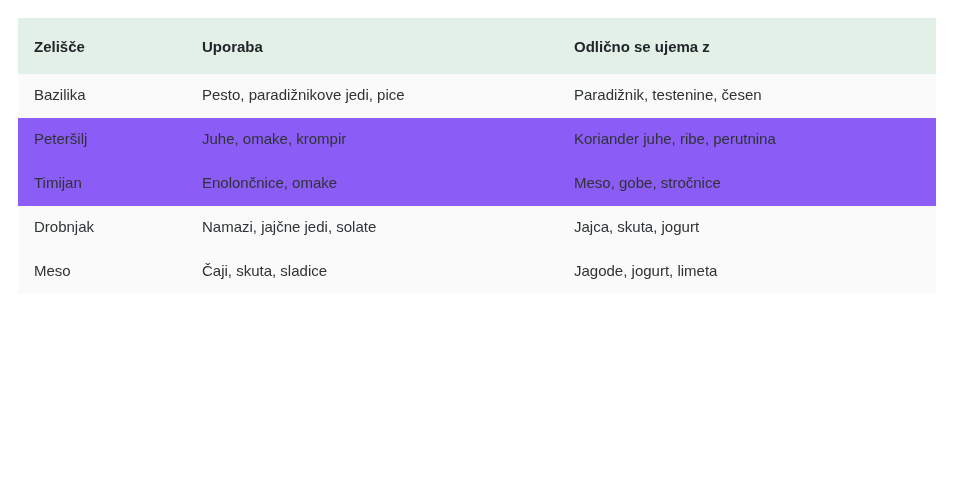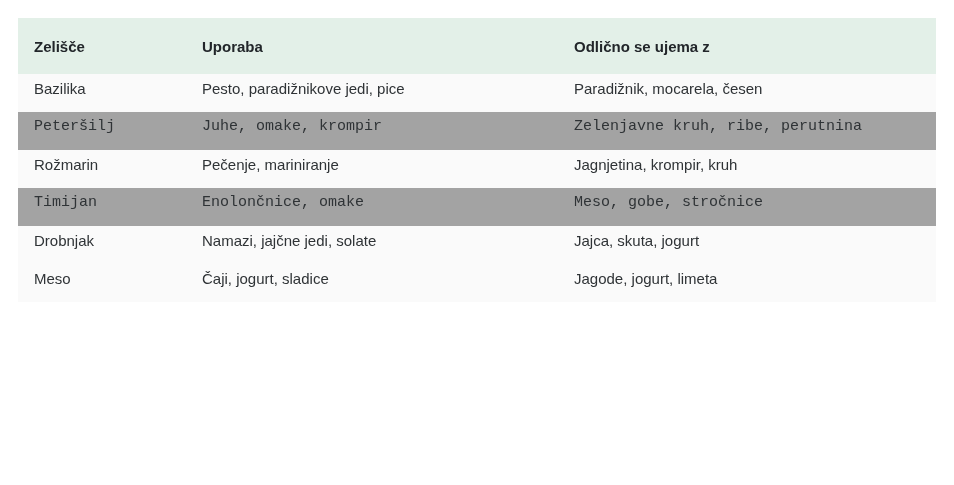--- a/index.html
+++ b/index.html
@@ -36,32 +36,32 @@
     text-align: left;
     font-weight: bold;
     font-size: 15px;
     color: #22262a;
     padding: 16px 10px 16px 16px;
     height: 24px;
     vertical-align: middle;
     border: none;
   }
   tbody td {
-    padding: 4px 10px 14px 16px;
+    padding: 10px 10px 14px 16px;
     vertical-align: middle;
     border: none;
     color: #2f3336;
     font-size: 15px;
     height: 20px;
     white-space: nowrap;
     overflow: hidden;
     text-overflow: ellipsis;
   }
   tbody tr.odd td  { background: #fafafa; }
-  tbody tr.even td { background: #a3a3a3; font-family: Liberation Mono, monospace; }
+  tbody tr.even td { background: #8b5cf6; }
 </style>
 </head>
 <body>
 
 <div class="page">
   <table class="herb-table">
     <colgroup>
       <col class="c1">
       <col class="c2">
       <col class="c3">
@@ -70,42 +70,37 @@
       <tr>
         <th>Zelišče</th>
         <th>Uporaba</th>
         <th>Odlično se ujema z</th>
       </tr>
     </thead>
     <tbody>
       <tr class="odd">
         <td>Bazilika</td>
         <td>Pesto, paradižnikove jedi, pice</td>
-        <td>Paradižnik, mocarela, česen</td>
+        <td>Paradižnik, testenine, česen</td>
       </tr>
       <tr class="even">
         <td>Peteršilj</td>
         <td>Juhe, omake, krompir</td>
-        <td>Zelenjavne kruh, ribe, perutnina</td>
-      </tr>
-      <tr class="odd">
-        <td>Rožmarin</td>
-        <td>Pečenje, mariniranje</td>
-        <td>Jagnjetina, krompir, kruh</td>
+        <td>Koriander juhe, ribe, perutnina</td>
       </tr>
       <tr class="even">
         <td>Timijan</td>
         <td>Enolončnice, omake</td>
         <td>Meso, gobe, stročnice</td>
       </tr>
       <tr class="odd">
         <td>Drobnjak</td>
         <td>Namazi, jajčne jedi, solate</td>
         <td>Jajca, skuta, jogurt</td>
       </tr>
       <tr class="odd">
         <td>Meso</td>
-        <td>Čaji, jogurt, sladice</td>
+        <td>Čaji, skuta, sladice</td>
         <td>Jagode, jogurt, limeta</td>
       </tr>
     </tbody>
   </table>
 </div>
 
 </body></html>

